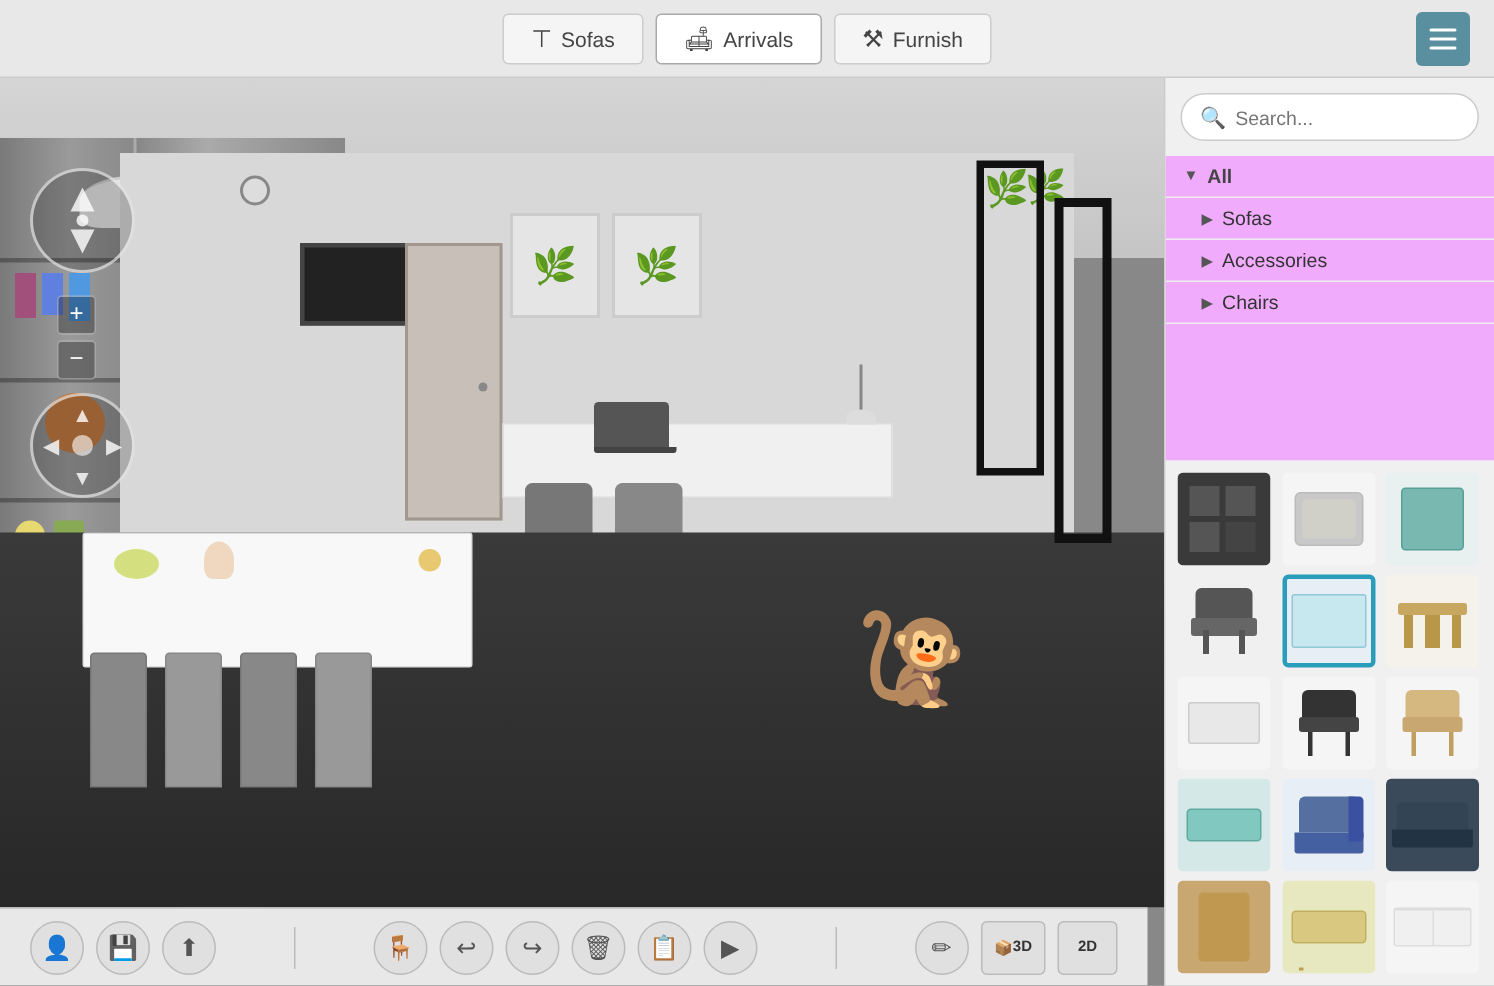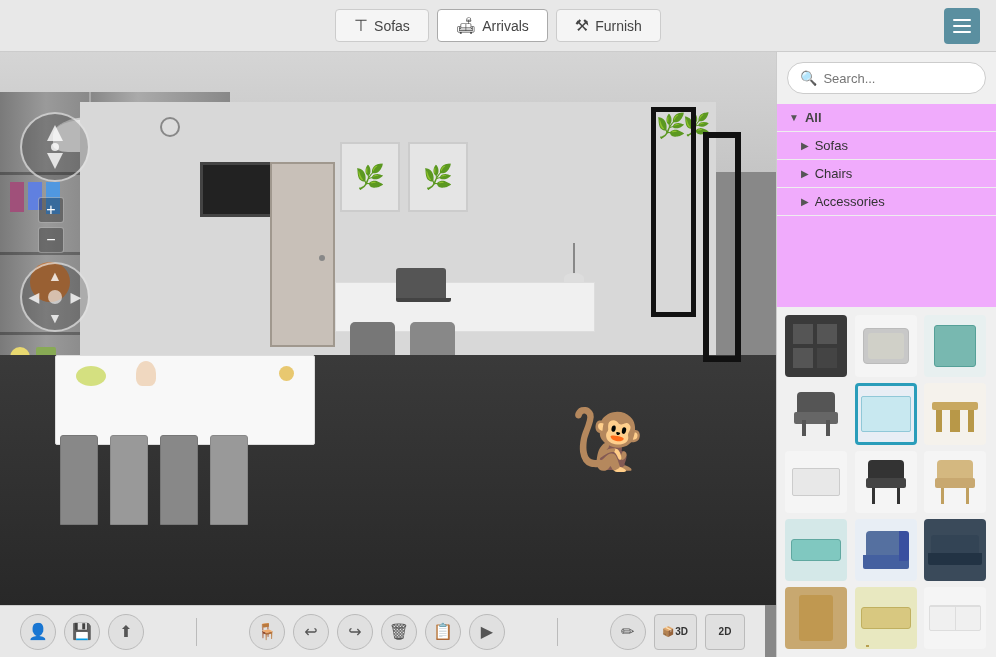--- a/index.html
+++ b/index.html
@@ -645,25 +645,25 @@
       <div class="cat-item all-item">
         <span class="cat-arrow down-arrow"></span>
         <span class="cat-label">All</span>
       </div>
       <div class="cat-item" style="padding-left:24px;">
         <span class="cat-arrow right-arrow"></span>
         <span class="cat-label">Sofas</span>
       </div>
       <div class="cat-item" style="padding-left:24px;">
         <span class="cat-arrow right-arrow"></span>
-        <span class="cat-label">Chairs</span>
+        <span class="cat-label">Accessories</span>
       </div>
       <div class="cat-item" style="padding-left:24px;">
         <span class="cat-arrow right-arrow"></span>
-        <span class="cat-label">Accessories</span>
+        <span class="cat-label">Chairs</span>
       </div>
     </div>
 
     <div class="thumb-grid">
 
       <div class="thumb-item t1">
         <div class="thumb-inner" style="display:grid; grid-template-columns:1fr 1fr; gap:2px; padding:6px;">
           <div style="background:#555; width:20px; height:20px;"></div>
           <div style="background:#555; width:20px; height:20px;"></div>
           <div style="background:#555; width:20px; height:20px;"></div>

